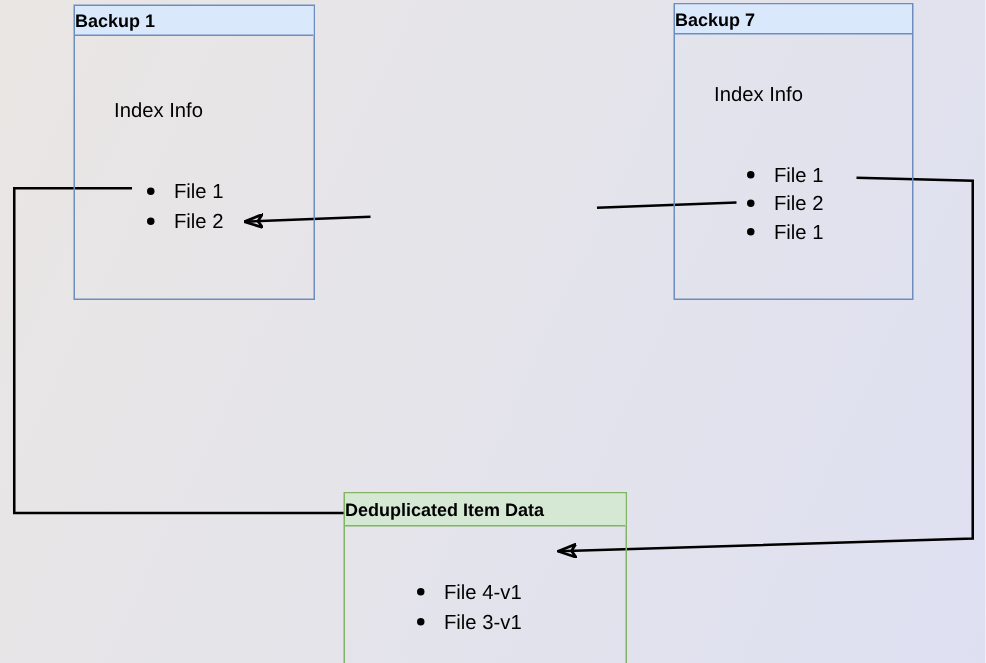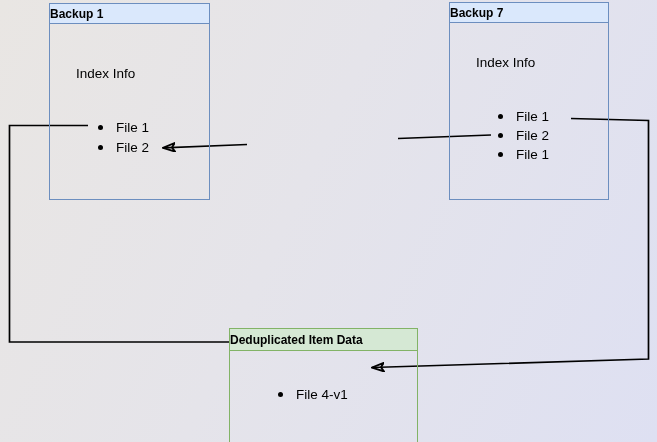--- a/index.html
+++ b/index.html
@@ -129,17 +129,21 @@
 
   <div class="box green" style="left:229px; top:280px; width:189px; height:158px;margin-top:48px;">
     <div class="box-header">
       <span>Deduplicated Item Data</span>
     </div>
     <ul class="file-list lh20" style="left:48px; top:55px;">
       <li>
         <span class="dot"></span>
         <span>File 4-v1</span>
       </li>
+      <li>
+        <span class="dot"></span>
+        <span>File 3-v1</span>
+      </li>
     </ul>
   </div>
 
 
 </div>
 
 </body></html>

